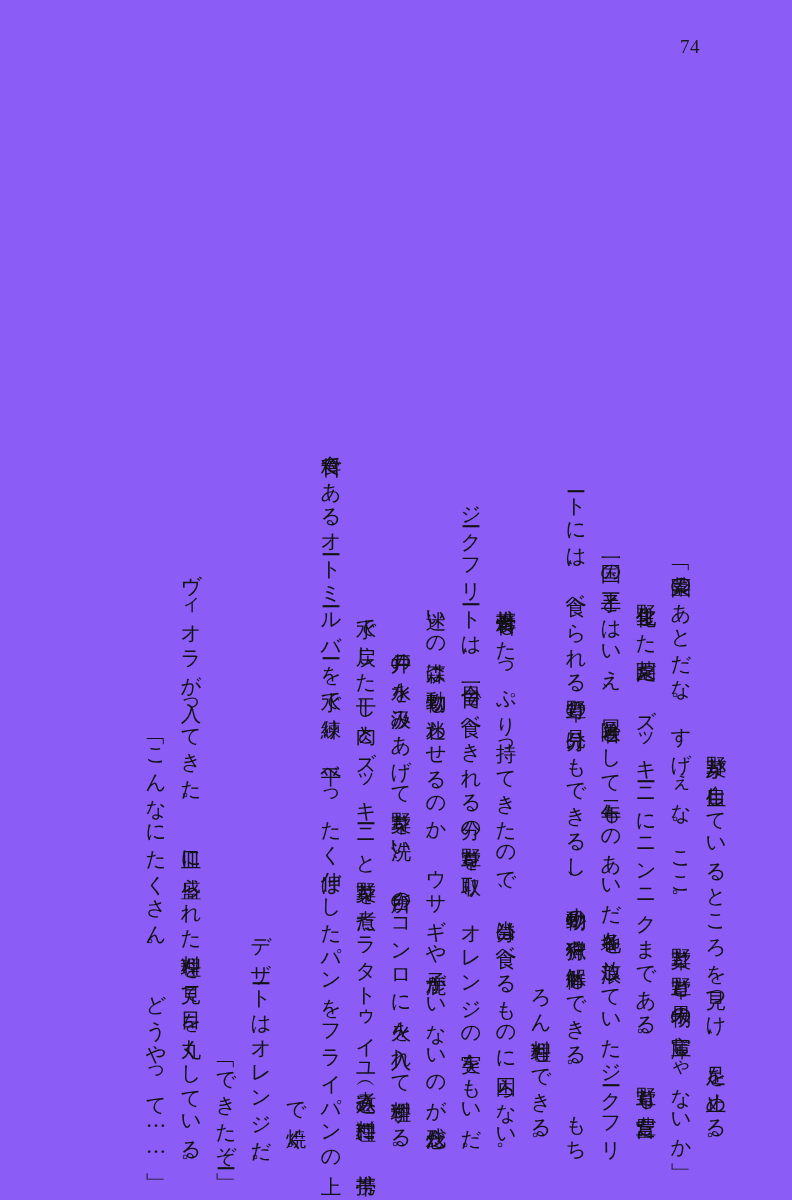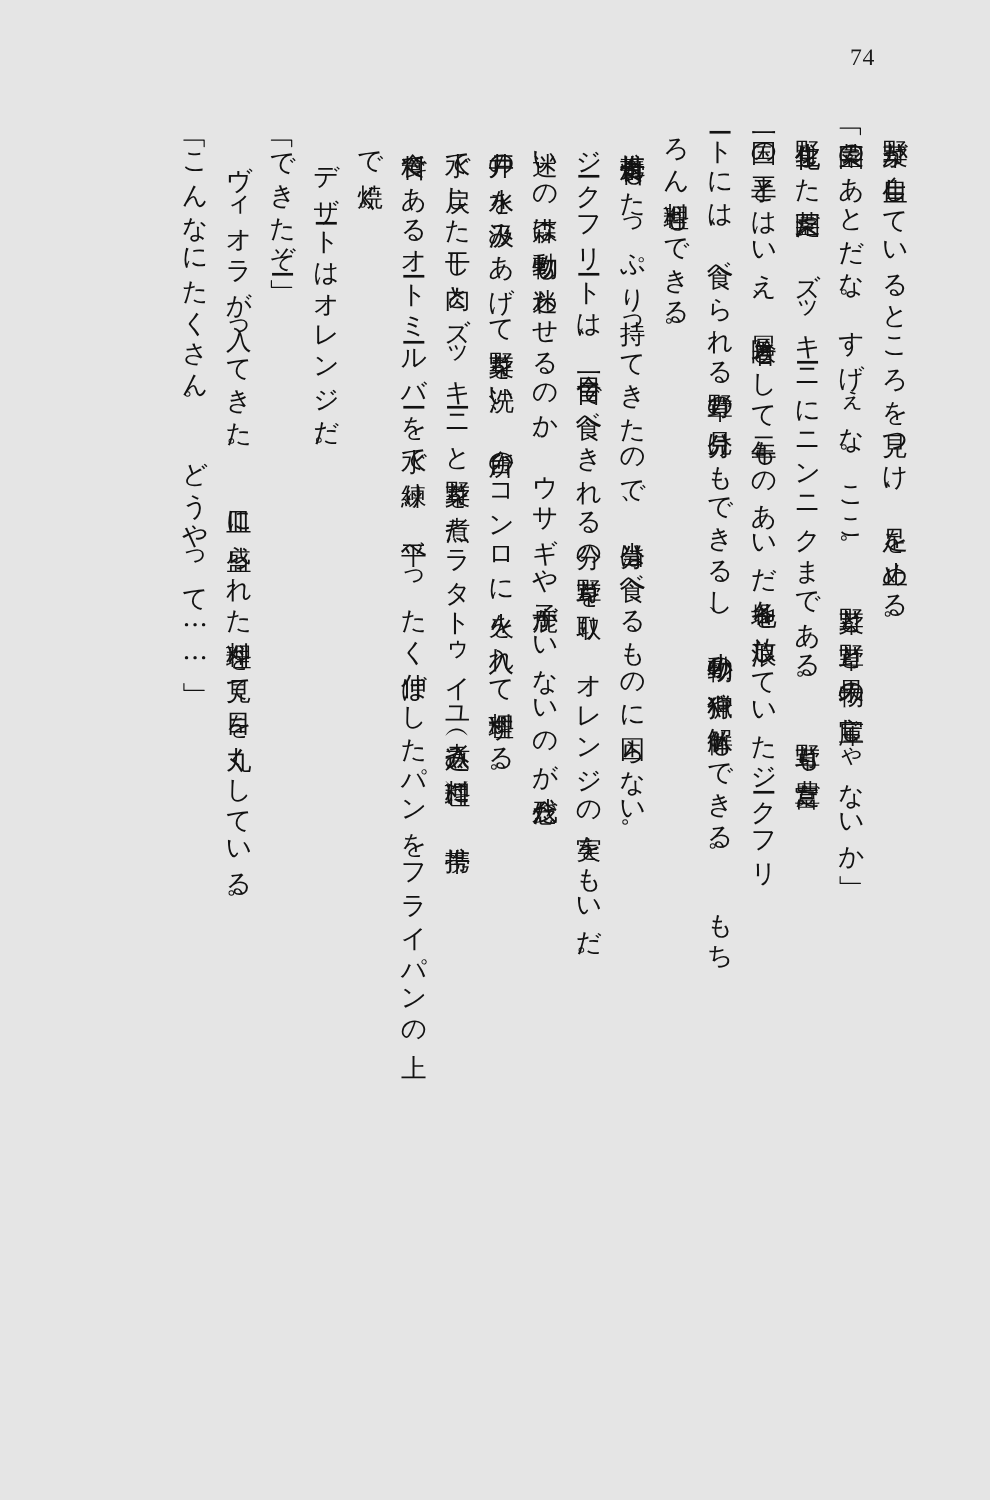--- a/index.html
+++ b/index.html
@@ -12,21 +12,22 @@
     height: 1200px;
     font-family: "Liberation Serif", "DejaVu Serif", serif;
     color: #111111;
     position: relative;
     overflow: hidden;
   }
 
   .page {
     position: absolute;
     inset: 0;
-    background: #e5e5e5;
+    background: #8b5cf6;
+    text-align: right;
   }
 
   .page-number {
     position: absolute;
     top: 36px;
     right: 92px;
     font-size: 19px;
     font-family: "Liberation Serif", "DejaVu Serif", serif;
     color: #1a1a1a;
     letter-spacing: 0.5px;

